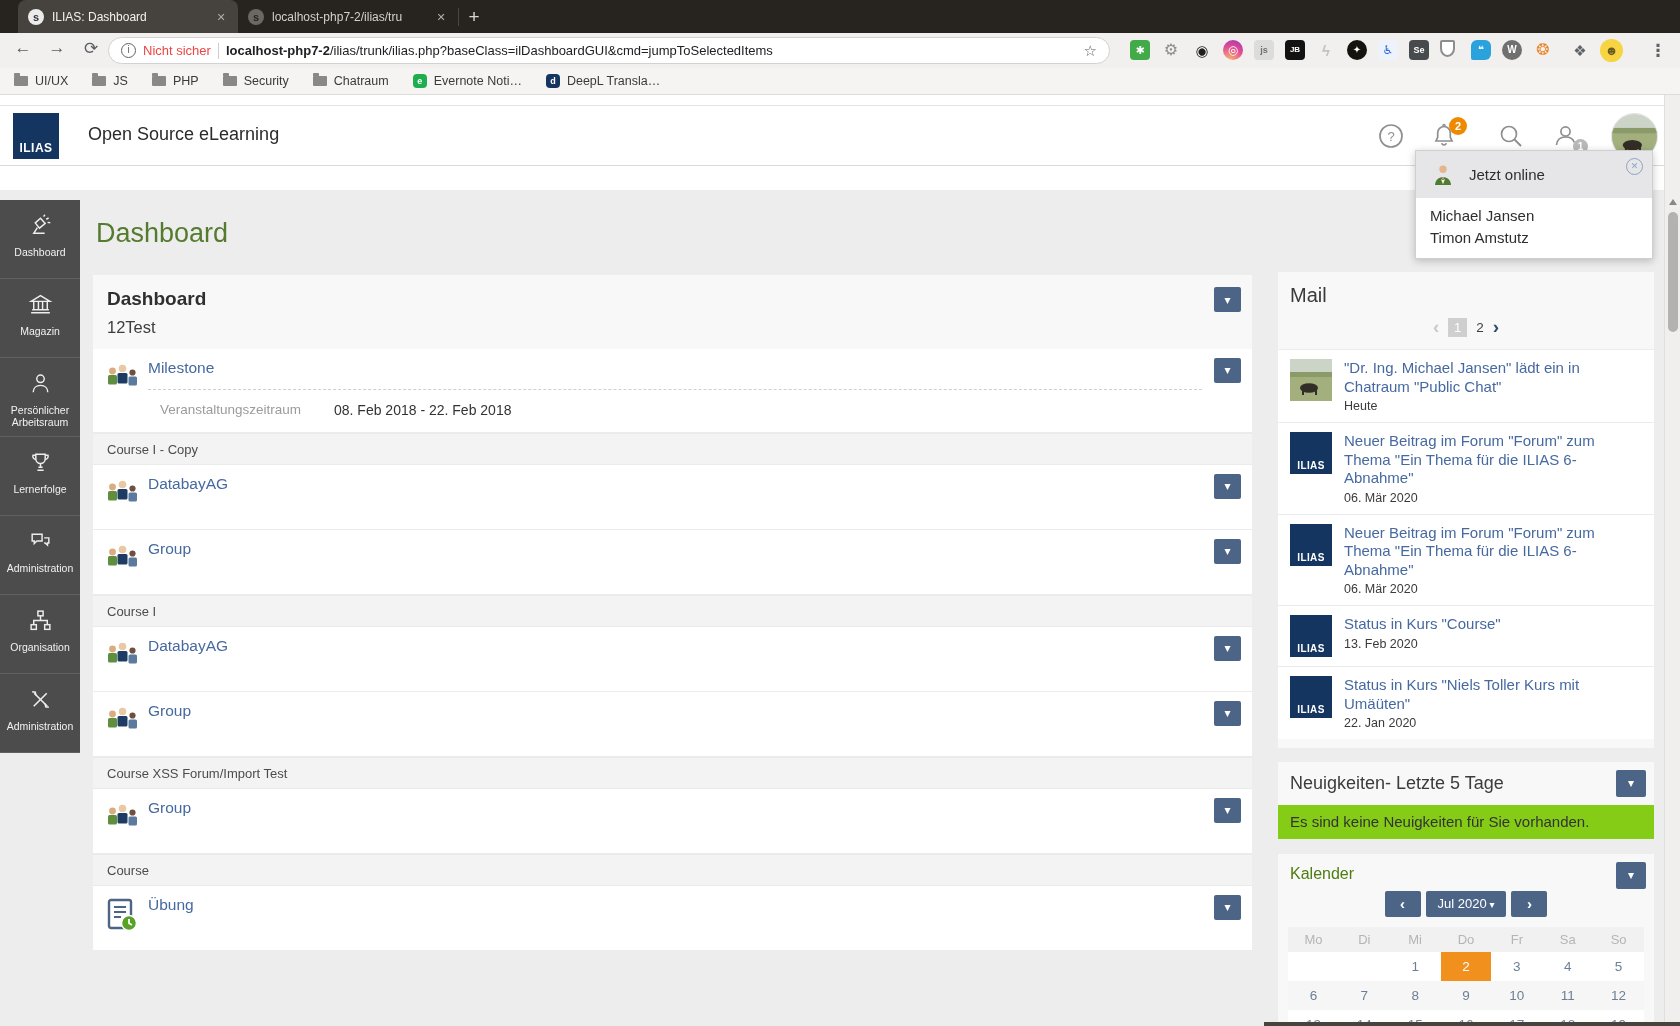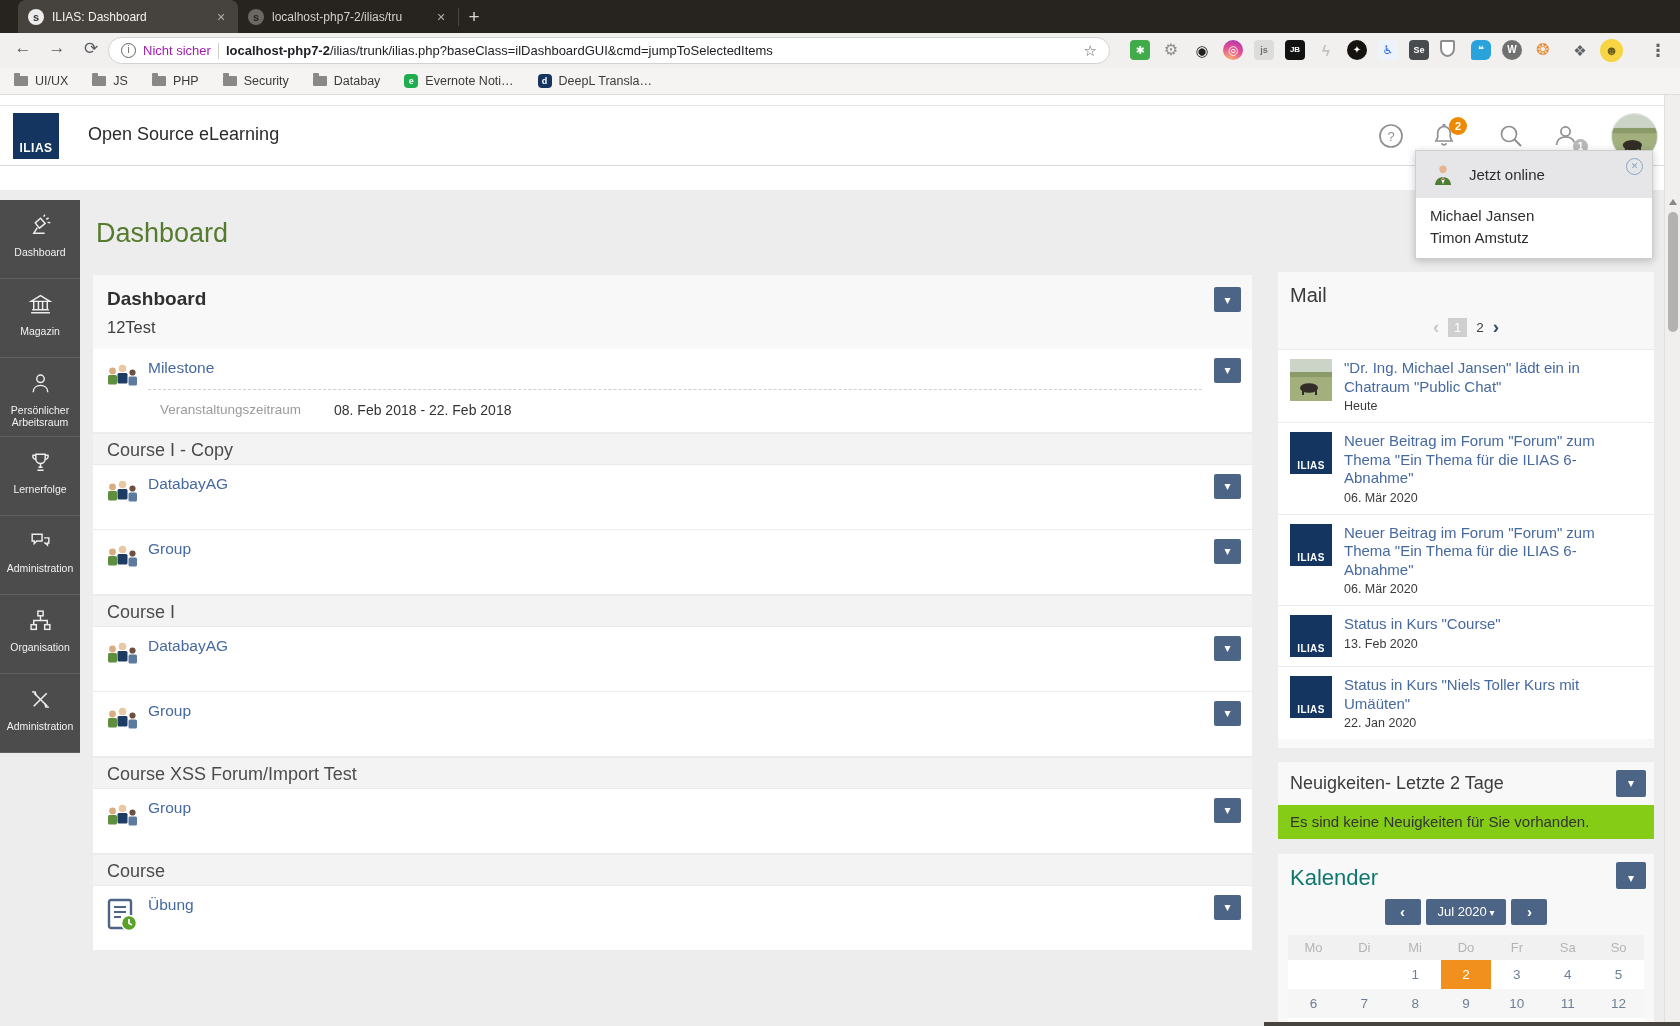--- a/index.html
+++ b/index.html
@@ -20,21 +20,21 @@
 .newtab{width:30px;height:30px;color:#d8d6d3;font-size:19px;text-align:center;line-height:28px}
 .newtab::after{content:"+"}
 
 .toolbar{position:absolute;top:33px;left:0;right:0;height:35px;background:#f2f0ee;z-index:40}
 .nav-ico{position:absolute;top:5px;width:26px;text-align:center;color:#5a5e63;font-size:17px}
 .nav-ico.back{left:10px}.nav-ico.fwd{left:44px}.nav-ico.reload{left:78px}
 .nav-ico.back::after{content:"←"}.nav-ico.fwd::after{content:"→"}.nav-ico.reload::after{content:"⟳"}
 .omnibox{position:absolute;left:108px;top:4px;width:1002px;height:27px;background:#fff;border:1px solid #d4d2d0;border-radius:14px;display:flex;align-items:center;padding:0 12px;font-size:13px;color:#202124;gap:7px;overflow:hidden}
 .info-ico{width:15px;height:15px;border:1.3px solid #5f6368;border-radius:50%;color:#5f6368;font-size:10px;line-height:12px;text-align:center;flex:none}
 .info-ico::after{content:"i"}
-.sec-label{color:#a21caf;flex:none}
+.sec-label{color:#ef4444;flex:none}
 .om-div{width:1px;height:16px;background:#d0cecb;flex:none}
 .url{white-space:nowrap;overflow:hidden}
 .url .host{font-weight:bold}
 .star{margin-left:auto;color:#5f6368;font-size:15px}
 .star::after{content:"☆"}
 .ext{position:absolute;top:7px;width:20px;height:20px;display:flex;align-items:center;justify-content:center;font-weight:bold}
 .ext .glyph{line-height:1}
 .ext.shape-shield{width:15px;height:17px;border:2px solid #8d8d8d;border-radius:2px 2px 50% 50%;background:#fff}
 
 .bookmarks{position:absolute;top:68px;left:0;right:0;height:27px;background:#f6f4f2;border-bottom:1px solid #dedcda;display:flex;padding-left:14px;gap:24px;font-size:12.5px;color:#3b3a38;z-index:40}
@@ -65,21 +65,21 @@
 .rail-label{font-size:10.5px;line-height:12px;margin-top:4px;padding:0 2px}
 
 
 .main{position:absolute;left:93px;top:0;width:1159px}
 .h1{margin:28px 0 26px 3px;font-size:27px;color:#557b2f;font-weight:400}
 .panel{background:#f8f8f8}
 .fav-head{position:relative;padding:13px 14px 4px;font-size:19px;font-weight:bold;color:#2f2f2f}
 .dd-btn{position:absolute;right:11px;top:12px;width:27px;height:25px;background:#4c6586;border-radius:2px;text-align:center;color:#fff;cursor:pointer}
 .dd-btn::after{content:"▾";font-size:12px;line-height:25px}
 .fav-sub{padding:4px 14px 12px;font-size:16.5px;color:#3e3e3e}
-.fav-band{padding:0 14px;height:32px;line-height:32px;background:#f3f3f3;font-size:18px;color:#4c4c4c;border-top:1px solid #eaeaea;border-bottom:1px solid #eaeaea}
+.fav-band{padding:0 14px;height:32px;line-height:32px;background:#f3f3f3;font-size:13px;color:#4c4c4c;border-top:1px solid #eaeaea;border-bottom:1px solid #eaeaea}
 .fav-row{position:relative;background:#fff;border-bottom:1px solid #ececec;padding:10px 50px 10px 12px;min-height:65px}
 .obj-icon{position:absolute;left:12px;top:12px;width:36px;height:32px}
 .obj-link{display:inline-block;margin-left:43px;font-size:15.5px;color:#4669a0;text-decoration:none}
 .fav-row .dd-btn{top:9px}
 .prop{margin:12px 0 2px 43px;border-top:1px dashed #cfcfcf;padding:12px 0 2px 12px;display:flex;font-size:14px}
 .prop-label{width:174px;color:#9b9b9b;font-size:13.5px;flex:none}
 .prop-value{color:#333}
 
 
 .aside{position:absolute;left:1278px;top:0;width:376px}
@@ -96,21 +96,21 @@
 .mi-title{font-size:15px;line-height:18.5px;color:#4669a0;text-decoration:none;display:block}
 .mi-date{font-size:12.5px;color:#3a3a3a;margin-top:3px}
 
 .news-panel{margin-top:14px;background:#f8f8f8}
 .news-head{position:relative;padding:11px 12px;font-size:18px;color:#3c3c3c}
 .news-head .dd-btn,.cal-head .dd-btn{top:8px;right:8px;width:30px;height:27px}
 .news-head .dd-btn::after,.cal-head .dd-btn::after{line-height:27px}
 .news-body{background:#84cc16;padding:8px 12px 9px;font-size:15px;color:#333}
 
 .cal-panel{margin-top:15px;background:#f8f8f8;padding-bottom:6px}
-.cal-head{position:relative;padding:11px 12px 6px;font-size:22px;color:#0f766e}
+.cal-head{position:relative;padding:11px 12px 6px;font-size:16px;color:#4d7c0f}
 .cal-nav{display:flex;justify-content:center;gap:5px;padding:2px 0 10px}
 .cal-btn{background:#4c6586;color:#fff;height:26px;border-radius:2px;font-size:13px;line-height:26px;text-align:center;cursor:pointer}
 .cal-btn.prev,.cal-btn.next{width:36px;font-weight:bold}
 .cal-btn.prev::after{content:"‹";font-size:15px}
 .cal-btn.next::after{content:"›";font-size:15px}
 .cal-btn.month{padding:0 12px}
 .cal-btn.month::after{content:" ▾";font-size:10px}
 .cal-grid{margin:0 10px;background:#fff}
 .cal-row{display:flex}
 .cal-row.head{background:#f1f1f1}
@@ -216,21 +216,21 @@
         <span class="bm">
     <span class="folder-icon"></span>
     <span class="bm-label">PHP</span>
   </span>
         <span class="bm">
     <span class="folder-icon"></span>
     <span class="bm-label">Security</span>
   </span>
         <span class="bm">
     <span class="folder-icon"></span>
-    <span class="bm-label">Databay</span>
+    <span class="bm-label">Chatraum</span>
   </span>
         <span class="bm">
     <span class="bm-ico" style="background: rgb(31, 174, 78);">e</span>
     <span class="bm-label">Evernote Noti…</span>
   </span>
         <span class="bm">
     <span class="bm-ico" style="background: rgb(19, 53, 95);">d</span>
     <span class="bm-label">DeepL Transla…</span>
   </span>
       </span>
@@ -492,21 +492,21 @@
     <span class="mi-text">
       <a href="#" class="mi-title">Status in Kurs "Niels Toller Kurs mit Umäüten"</a>
       <span class="mi-date" style="display:block">22. Jan 2020</span>
     </span>
   </div>
           </div>
       </div>
 
       <div class="news-panel">
         <div class="news-head">
-          <span>Neuigkeiten- Letzte 2 Tage</span>
+          <span>Neuigkeiten- Letzte 5 Tage</span>
           <span class="dd-btn"></span>
         </div>
         <div class="news-body">Es sind keine Neuigkeiten für Sie vorhanden.</div>
       </div>
 
       <div class="cal-panel">
         <div class="cal-head">
           <span>Kalender</span>
           <span class="dd-btn"></span>
         </div>

